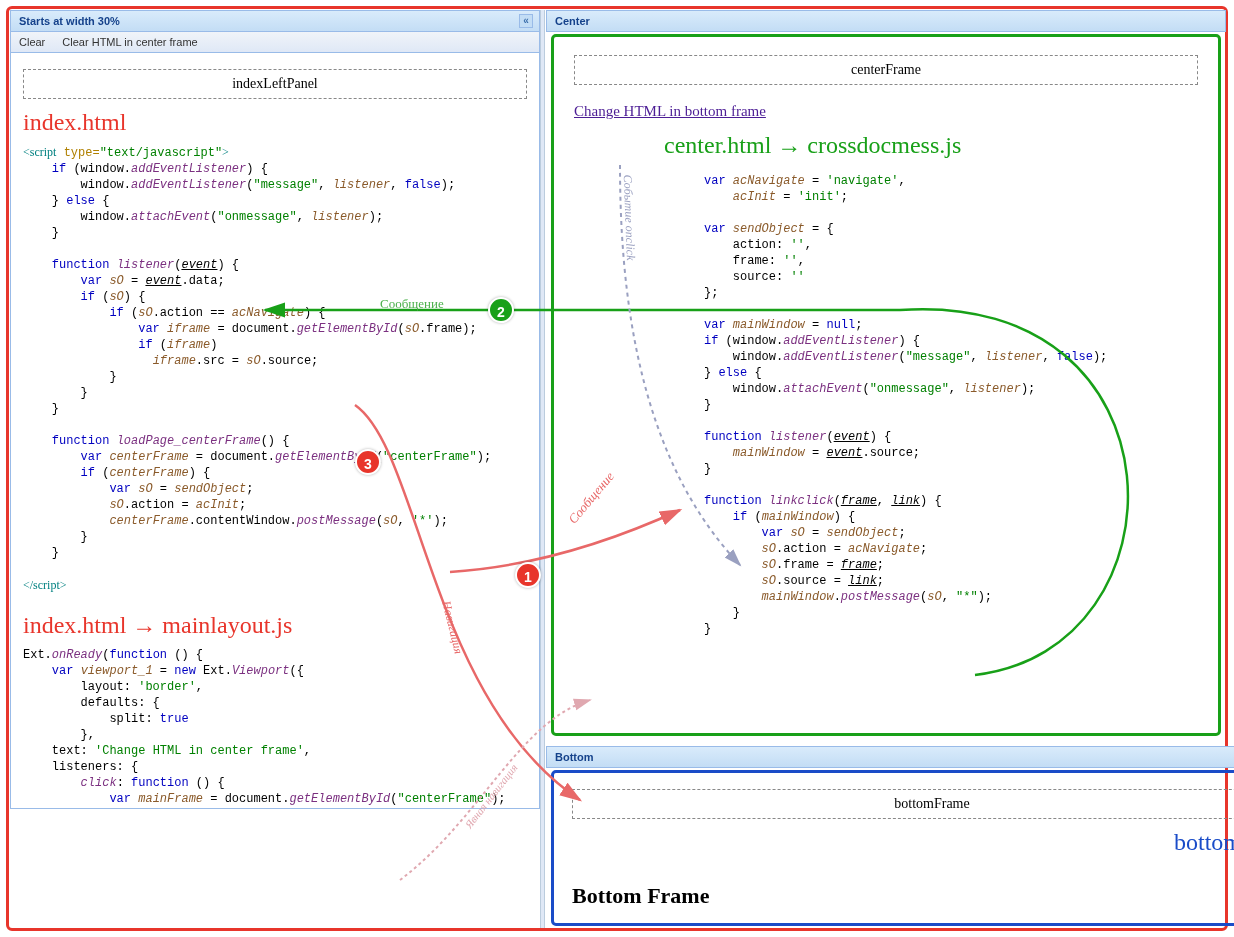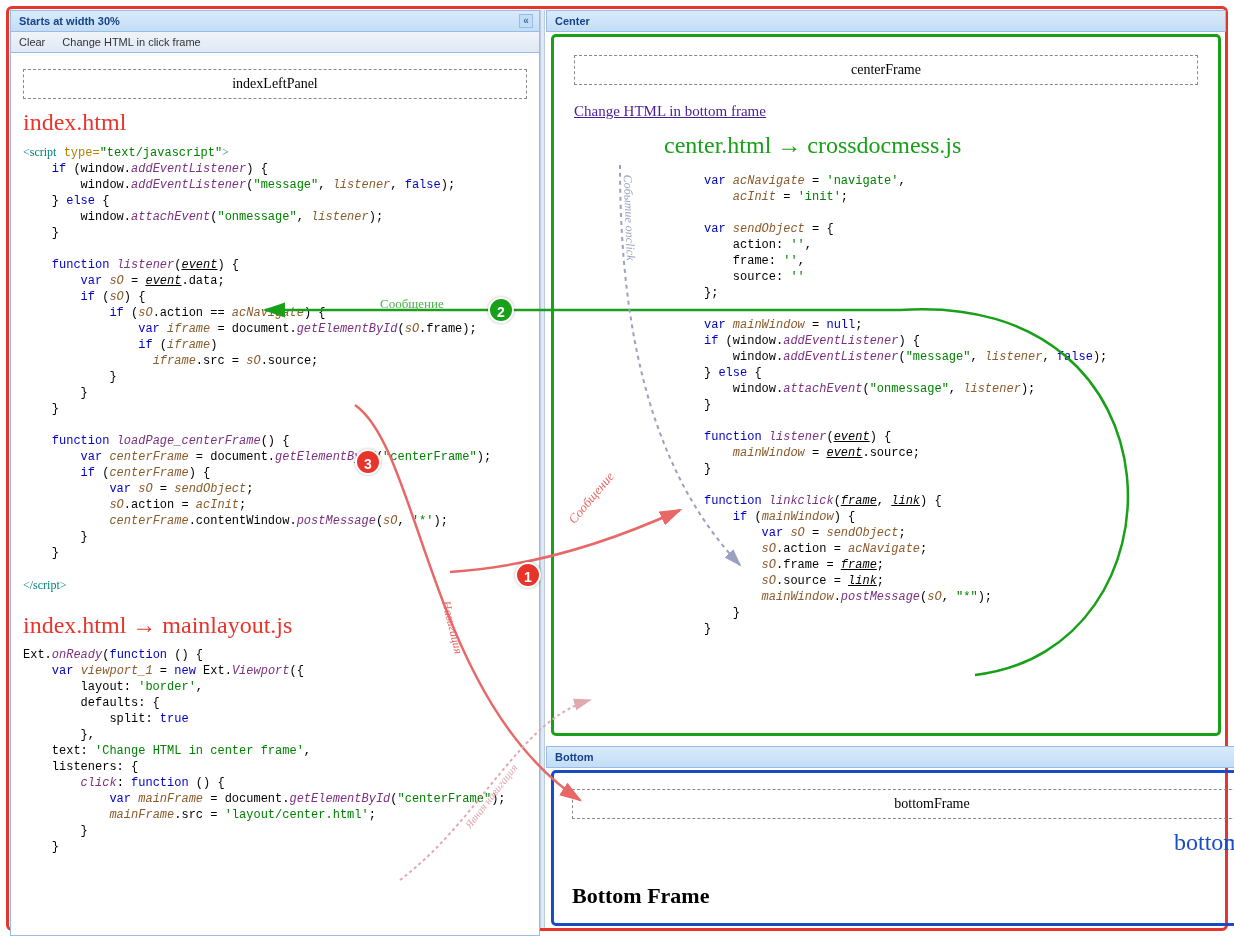--- a/index.html
+++ b/index.html
@@ -7,21 +7,21 @@
 
 .outer-frame { position: absolute; left: 6px; top: 6px; width: 1222px; height: 925px; border: 3px solid #e8352b; border-radius: 6px; }
 
 .panel-header { background: linear-gradient(#d9ebfb, #c3ddf5); border: 1px solid #99bbe8; padding: 4px 8px; color: #15428b; font-weight: bold; position: relative; font-size: 11px; }
 .panel-header .collapse { position: absolute; right: 6px; top: 3px; width: 14px; height: 14px; background: #c3ddf5; border: 1px solid #99bbe8; cursor: pointer; font-size: 10px; line-height: 12px; text-align: center; color: #3b6fab; }
 
 .left-panel { position: absolute; left: 10px; top: 10px; width: 530px; height: 918px; }
 .left-toolbar { background: linear-gradient(#f0f4f9, #dfe8f6); border: 1px solid #99bbe8; border-top: none; padding: 4px 8px; color: #333; font-size: 11px; }
 .left-toolbar span { margin-right: 14px; cursor: pointer; }
 
-.left-body { border: 1px solid #99bbe8; border-top: none; height: 883px; padding: 10px 12px; overflow: hidden; position: relative; background: #fff; }
+.left-body { border: 1px solid #99bbe8; border-top: none; height: 756px; padding: 10px 12px; overflow: hidden; position: relative; background: #fff; }
 
 .dashed-box { border: 1px dashed #888; padding: 6px 0; text-align: center; font-family: Georgia, serif; font-size: 14px; margin: 6px 0 10px; }
 
 .annot-red { color: #e8352b; font-family: Georgia, serif; font-size: 24px; margin: 4px 0 8px; }
 .annot-green { color: #18a018; font-family: Georgia, serif; font-size: 24px; }
 .annot-blue { color: #1a4cc8; font-family: Georgia, serif; font-size: 24px; text-align: right; }
 
 .code { font-family: 'Courier New', monospace; font-size: 12px; line-height: 16px; white-space: pre; color: #000; }
 .code .tag { color: #008080; font-family: Liberation Serif, serif; }
 .code .attr { color: #b08000; }
@@ -65,21 +65,21 @@
 
 <div class="outer-frame"></div>
 
 <div class="left-panel">
   <div class="panel-header">
     <span>Starts at width 30%</span>
     <span class="collapse">«</span>
   </div>
   <div class="left-toolbar">
     <span>Clear</span>
-    <span>Change HTML in click frame</span>
+    <span>Clear HTML in center frame</span>
   </div>
   <div class="left-body">
     <div class="dashed-box">indexLeftPanel</div>
     <div class="annot-red">index.html</div>
     <pre class="code"><span class="tag">&lt;script</span> <span class="attr">type=</span><span class="str">"text/javascript"</span><span class="tag">&gt;</span>
     <span class="kw">if</span> (window.<span class="fn">addEventListener</span>) {
         window.<span class="fn">addEventListener</span>(<span class="str">"message"</span>, <span class="var">listener</span>, <span class="kw">false</span>);
     } <span class="kw">else</span> {
         window.<span class="fn">attachEvent</span>(<span class="str">"onmessage"</span>, <span class="var">listener</span>);
     }

